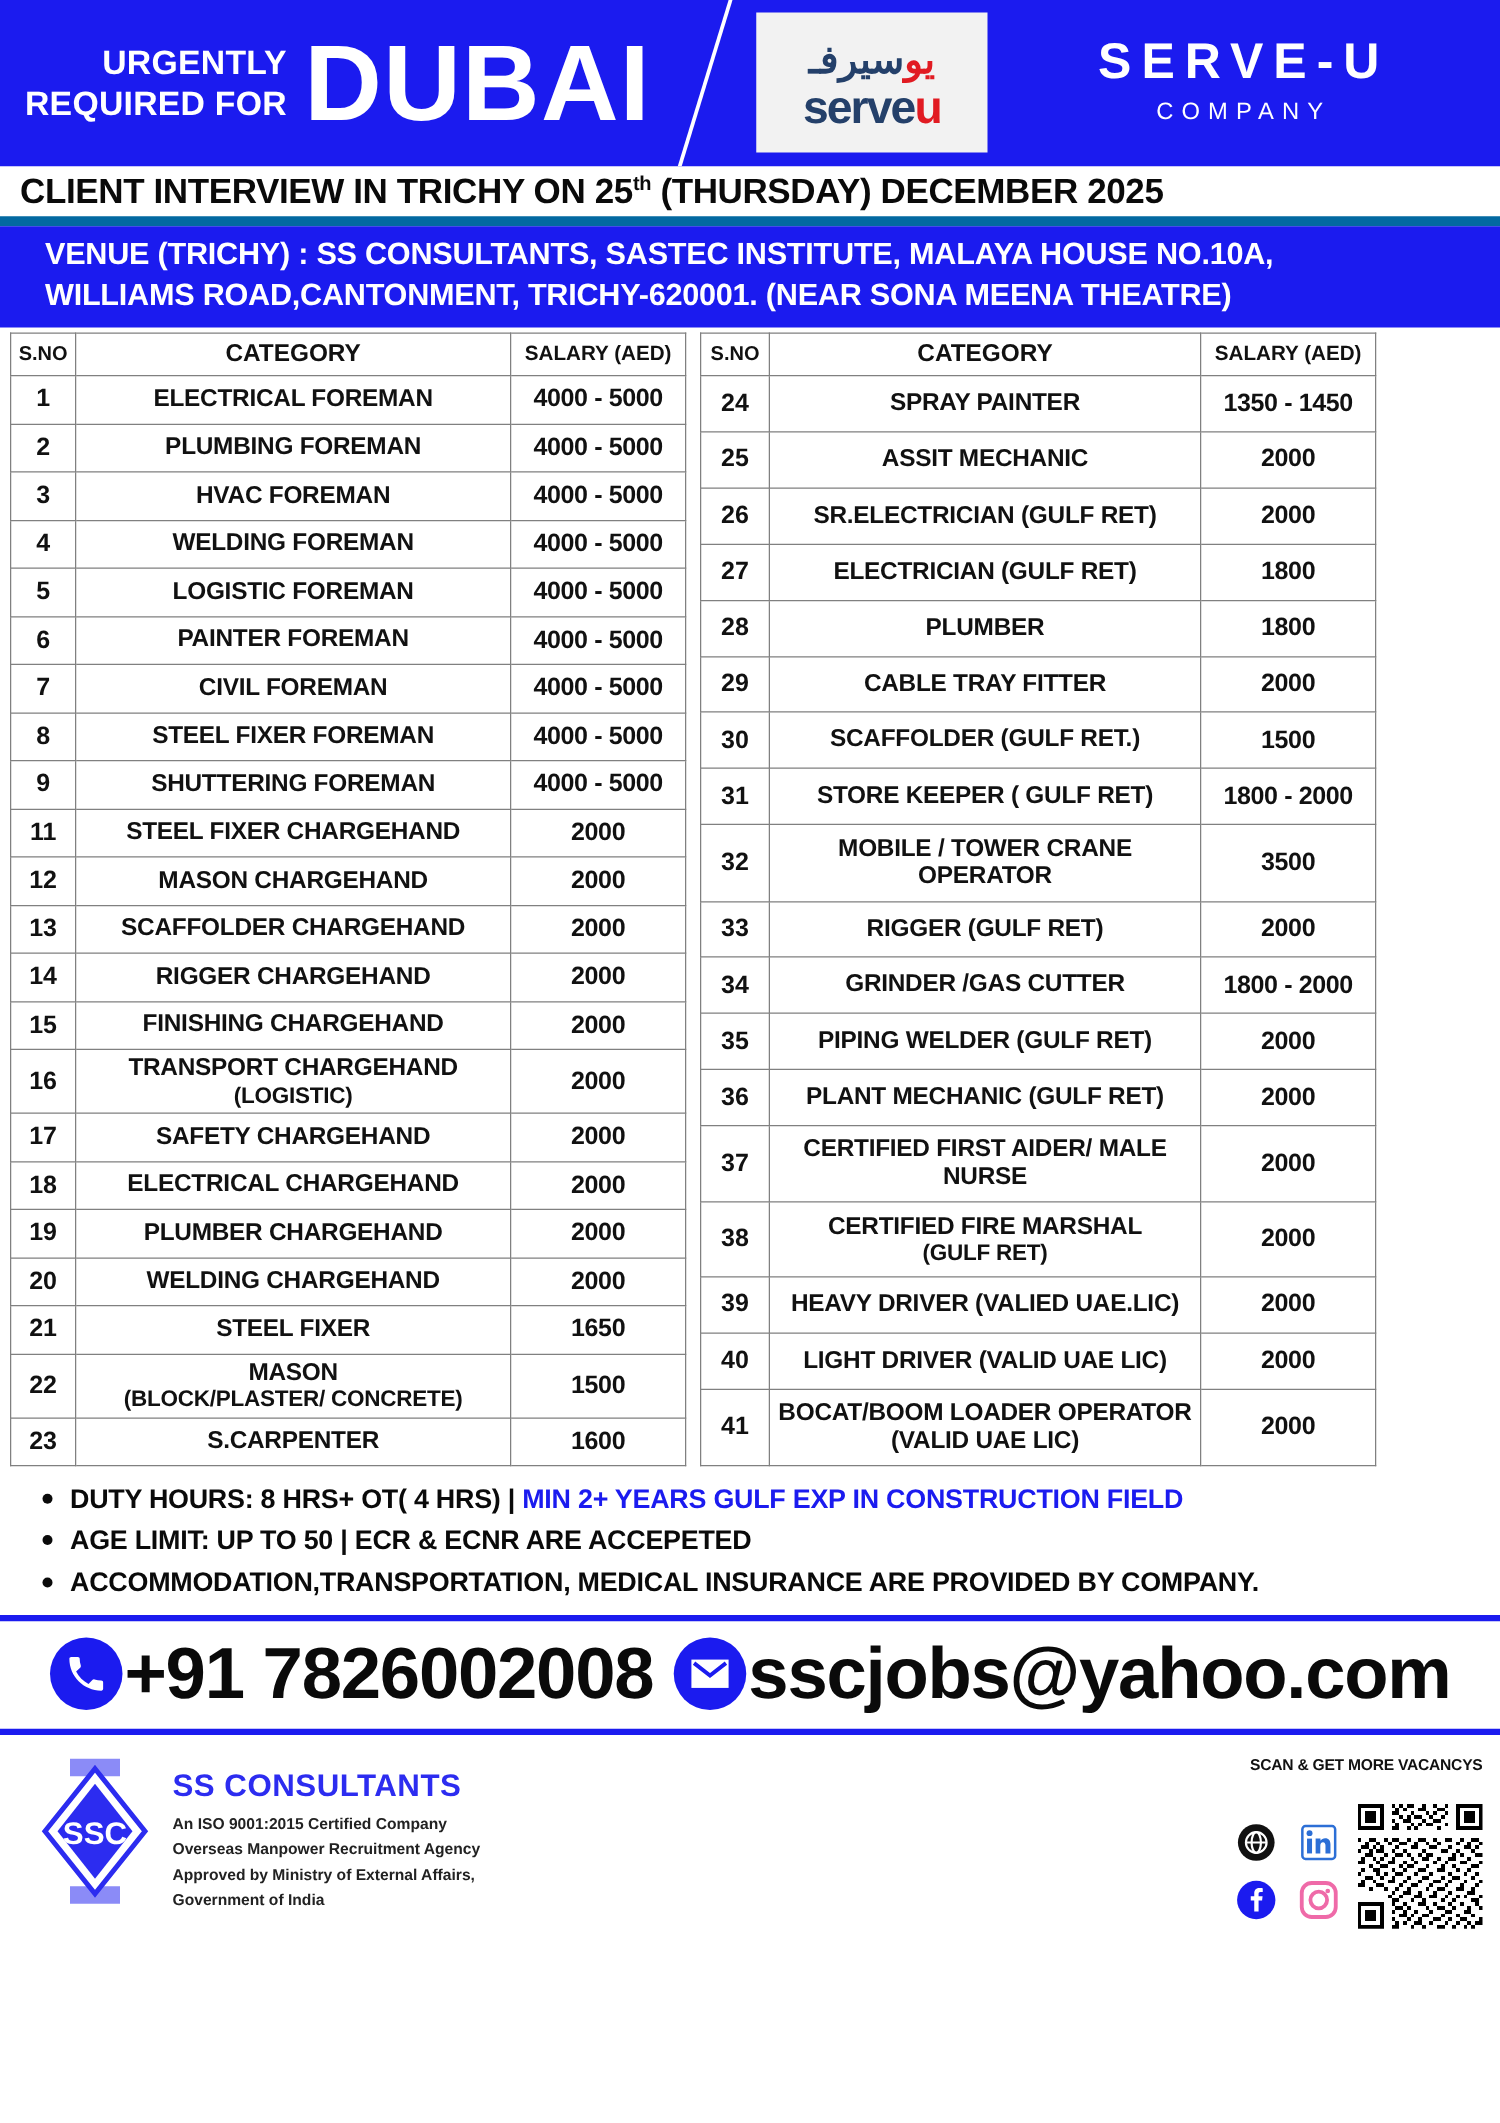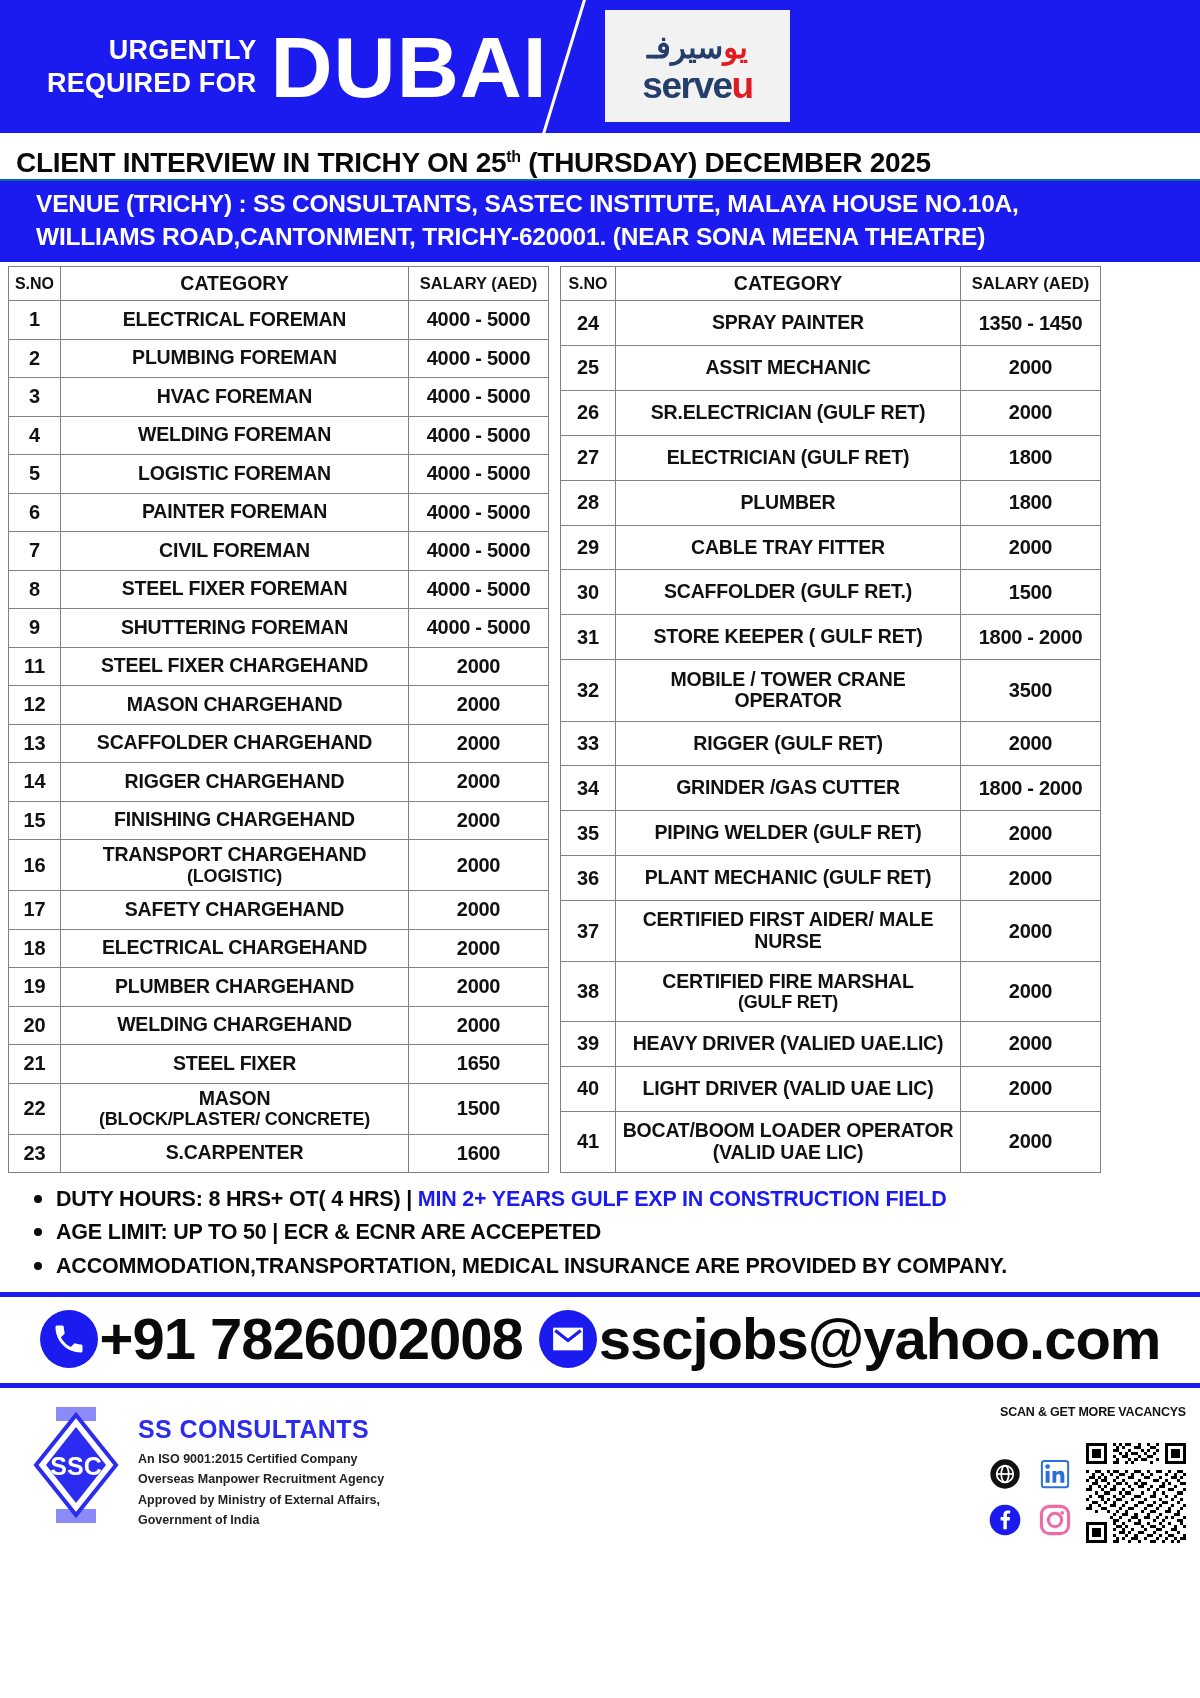--- a/index.html
+++ b/index.html
@@ -20,21 +20,20 @@
     display: flex;
     align-items: center;
     overflow: hidden;
   }
   .hdr-left {
     width: 600px;
     display: flex;
     align-items: center;
     padding-left: 20px;
     gap: 14px;
-    margin-left: 27px;
   }
   .urgently {
     color: #ffffff;
     font-weight: bold;
     font-size: 27px;
     line-height: 1.22;
     letter-spacing: 0.2px;
     text-align: right;
     white-space: pre-line;
     flex: 0 0 auto;
@@ -109,23 +108,23 @@
     font-size: 19px;
     letter-spacing: 6.5px;
     margin-top: 9px;
   }
 
   
   .interview-bar {
     height: 48px;
     background: #ffffff;
     display: flex;
-    align-items: flex-end;
+    align-items: center;
     padding-left: 16px;
-    border-bottom: 2px solid #0369a1;
+    border-bottom: 8px solid #0369a1;
   }
   .interview-bar .txt {
     font-size: 28px;
     font-weight: bold;
     color: #0a0a0a;
     letter-spacing: -0.3px;
   }
   .interview-bar sup { font-size: 16px; }
 
   
@@ -315,20 +314,24 @@
       <div class="logo-arabic">
         <span class="ar-red">يو</span>
           <span>سيرفـ</span>
       </div>
       <div class="logo-serveu">
         <span>serve</span>
           <span class="u-red">u</span>
       </div>
     </div>
 
+    <div class="hdr-right">
+      <div class="serve-u">SERVE-U</div>
+      <div class="company">COMPANY</div>
+    </div>
   </div>
 
   <div class="interview-bar">
     <div class="txt"><span>CLIENT INTERVIEW IN TRICHY ON 25</span><sup>th</sup><span> (THURSDAY) DECEMBER 2025</span></div>
   </div>
 
   <div class="venue-bar">
     <div class="v-line">VENUE (TRICHY) : SS CONSULTANTS, SASTEC INSTITUTE, MALAYA HOUSE NO.10A,</div>
     <div class="v-line">WILLIAMS ROAD,CANTONMENT, TRICHY-620001. (NEAR SONA MEENA THEATRE)</div>
   </div>

